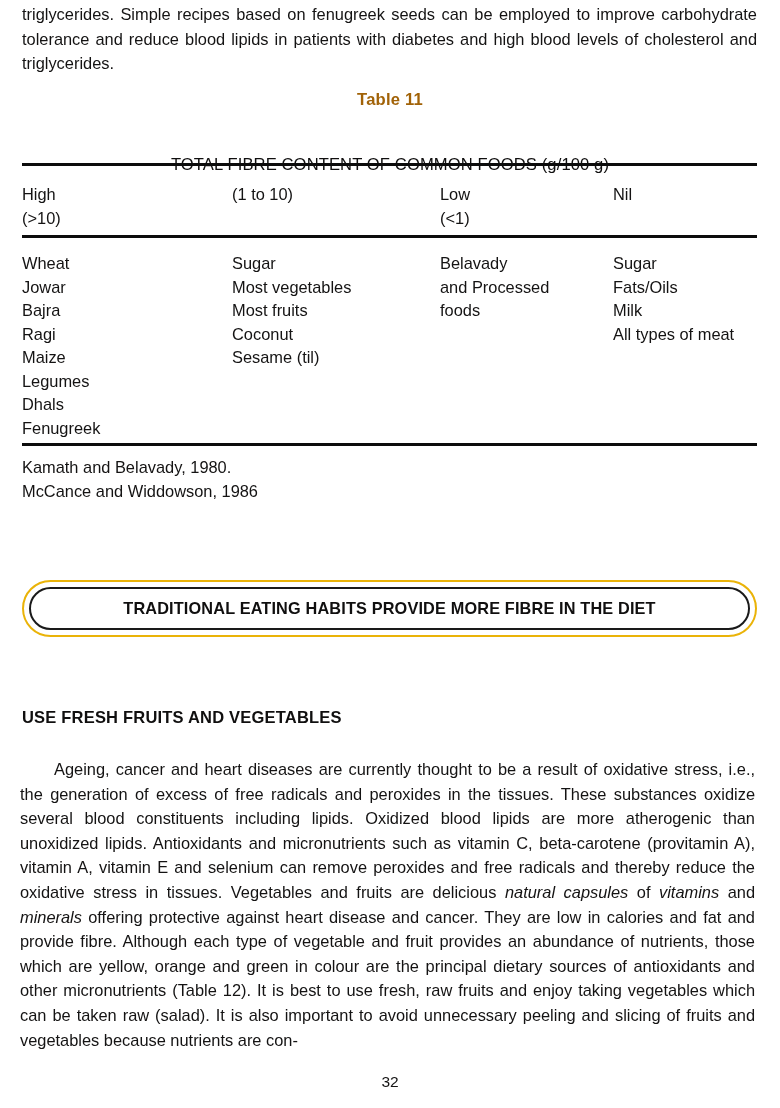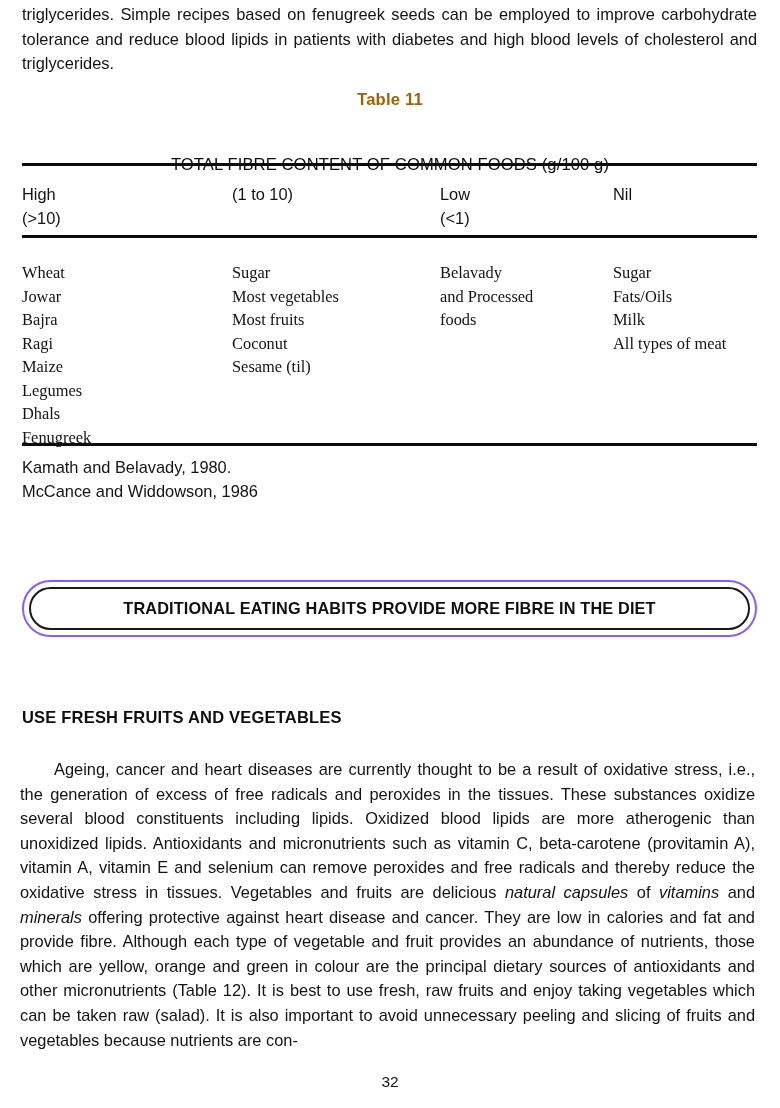--- a/index.html
+++ b/index.html
@@ -90,21 +90,21 @@
     font-size: 16.4px;
     line-height: 23.5px;
     color: #141313;
   }
   .tcol.c0 { left: 22px;  width: 205px; }
   .tcol.c1 { left: 232px; width: 205px; }
   .tcol.c2 { left: 440px; width: 170px; }
   .tcol.c3 { left: 613px; width: 160px; }
 
   .thead { top: 183px; }
-  .tbody { top: 261px; font-family: Liberation Serif, serif; }
+  .tbody { top: 252px; }
 
   .tcol .line { display: block; white-space: nowrap; }
 
   
   #sources {
     position: absolute;
     left: 22px;
     top: 456px;
     font-size: 16.4px;
     line-height: 23.5px;
@@ -112,21 +112,21 @@
   }
   #sources .line { display: block; }
 
   
   #callout {
     position: absolute;
     left: 22px;
     top: 580px;
     width: 735px;
     height: 57px;
-    border: 2px solid #8b5cf6;
+    border: 2px solid #eab308;
     border-radius: 32px;
     box-sizing: border-box;
   }
   #callout-inner {
     position: absolute;
     left: 5px;
     top: 5px;
     right: 5px;
     bottom: 5px;
     border: 2px solid #1a1a1a;

